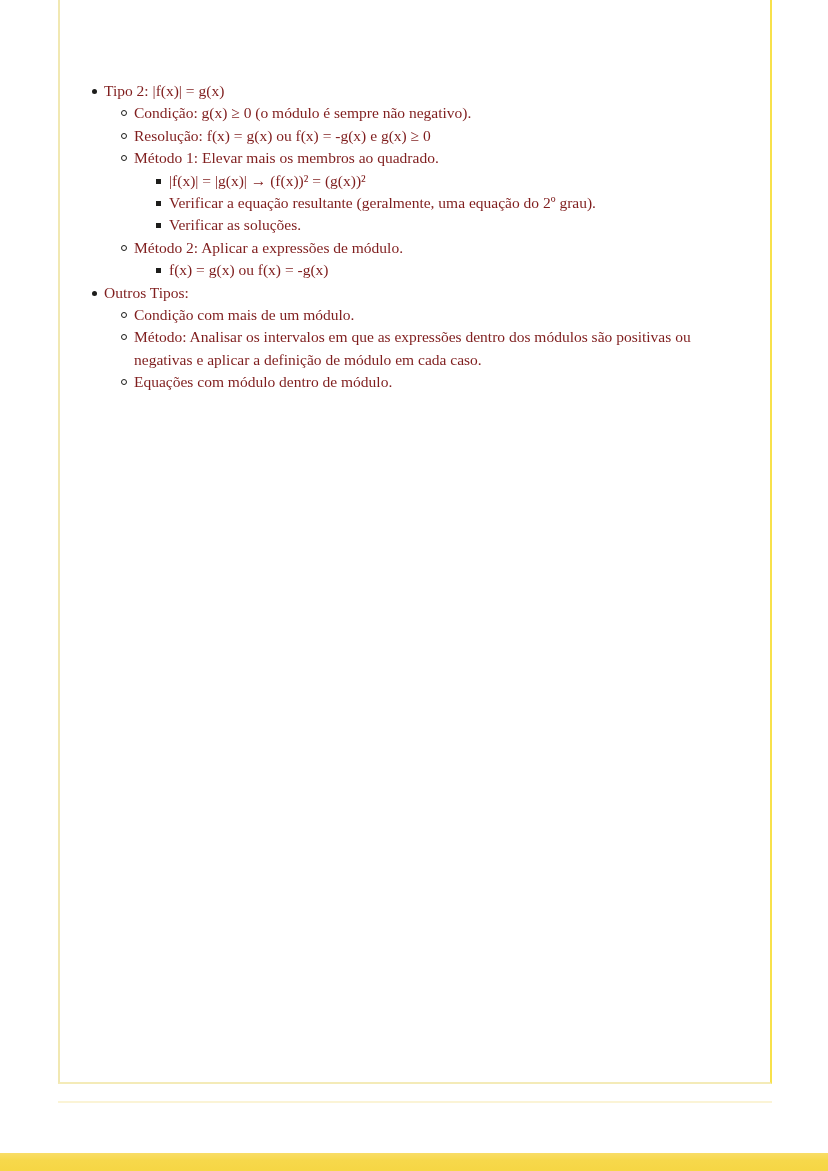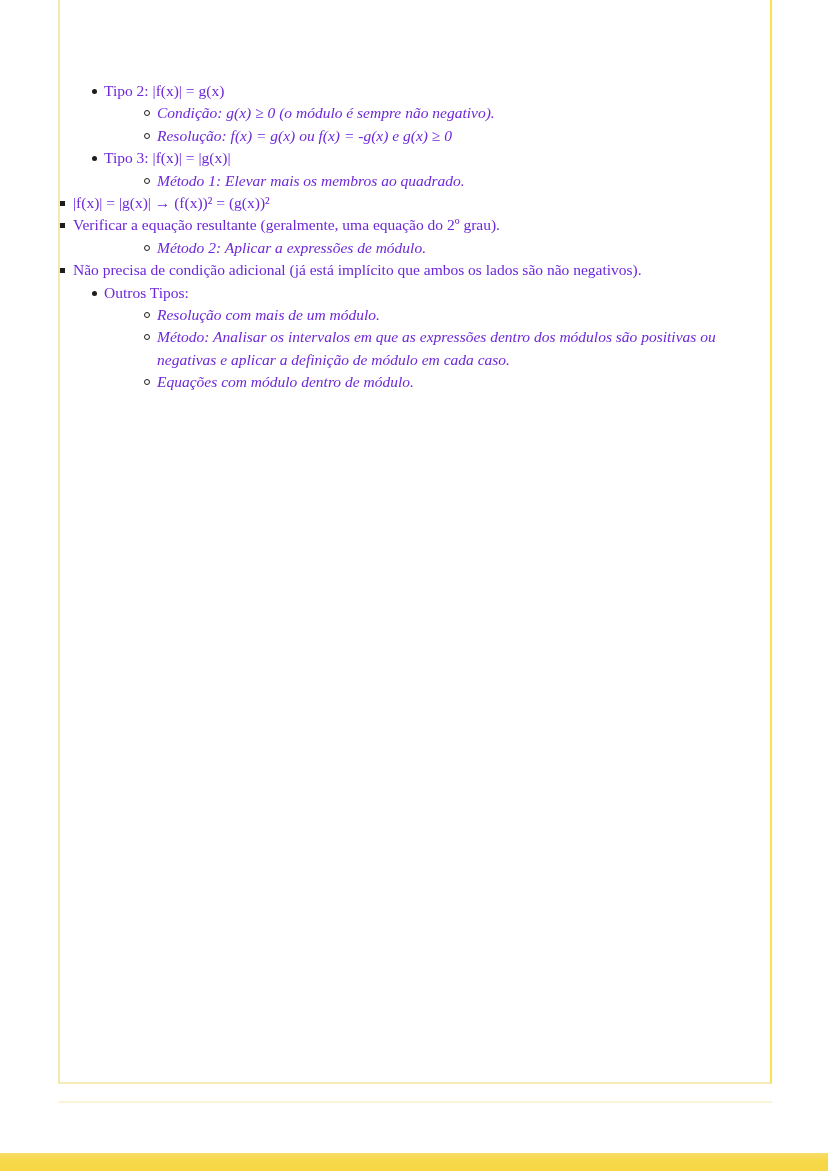--- a/index.html
+++ b/index.html
@@ -6,21 +6,21 @@
   body {
     width: 828px; height: 1171px;
     background: #ffffff;
     overflow: hidden;
   }
   .stage {
     position: relative;
     width: 812px; height: 1171px;
     background: #ffffff;
     font-family: "Liberation Serif", "DejaVu Serif", serif;
-    color: #6d28d9;
+    color: #7f1d1d;
   }
   
   .card {
     position: absolute;
     left: 58px; top: -22px;
     width: 714px; height: 1106px;
     box-sizing: border-box;
     background: #ffffff;
     border-style: solid;
     border-width: 2px;
@@ -34,22 +34,22 @@
     left: 0; right: 0; top: 100px;
   }
   .li {
     display: flex;
     align-items: flex-start;
     font-size: 15.5px;
     line-height: 22.4px;
   }
   .marker-box { flex: 0 0 auto; display: block; }
   .l1 { padding-left: 32px; }
-  .l2 { padding-left: 84px; font-style: italic; }
-  .l3 { }
+  .l2 { padding-left: 61px; }
+  .l3 { padding-left: 96px; }
   .l1 .marker-box { width: 12px; }
   .l2 .marker-box { width: 13px; }
   .l3 .marker-box { width: 13px; }
   .l1 .text { max-width: 620px; }
   .l2 .text { max-width: 606px; }
   .l3 .text { max-width: 576px; }
   .text { display: block; }
   .disc {
     display: block; width: 5px; height: 5px;
     border-radius: 50%;
@@ -106,26 +106,20 @@
         <span class="text">Condição: g(x) ≥ 0 (o módulo é sempre não negativo).</span>
       </div>
 
       <div class="li l2">
         <span class="marker-box">
             <span class="circle"></span>
           </span>
         <span class="text">Resolução: f(x) = g(x) ou f(x) = -g(x) e g(x) ≥ 0</span>
       </div>
 
-      <div class="li l1">
-        <span class="marker-box">
-            <span class="disc"></span>
-          </span>
-        <span class="text">Tipo 3: |f(x)| = |g(x)|</span>
-      </div>
 
       <div class="li l2">
         <span class="marker-box">
             <span class="circle"></span>
           </span>
         <span class="text">Método 1: Elevar mais os membros ao quadrado.</span>
       </div>
 
       <div class="li l3">
         <span class="marker-box">
@@ -134,48 +128,54 @@
         <span class="text">|f(x)| = |g(x)| → (f(x))² = (g(x))²</span>
       </div>
 
       <div class="li l3">
         <span class="marker-box">
             <span class="square"></span>
           </span>
         <span class="text">Verificar a equação resultante (geralmente, uma equação do 2º grau).</span>
       </div>
 
+      <div class="li l3">
+        <span class="marker-box">
+            <span class="square"></span>
+          </span>
+        <span class="text">Verificar as soluções.</span>
+      </div>
 
       <div class="li l2">
         <span class="marker-box">
             <span class="circle"></span>
           </span>
         <span class="text">Método 2: Aplicar a expressões de módulo.</span>
       </div>
 
-
       <div class="li l3">
         <span class="marker-box">
             <span class="square"></span>
           </span>
-        <span class="text">Não precisa de condição adicional (já está implícito que ambos os lados são não negativos).</span>
+        <span class="text">f(x) = g(x) ou f(x) = -g(x)</span>
       </div>
+
 
       <div class="li l1">
         <span class="marker-box">
             <span class="disc"></span>
           </span>
         <span class="text">Outros Tipos:</span>
       </div>
 
       <div class="li l2">
         <span class="marker-box">
             <span class="circle"></span>
           </span>
-        <span class="text">Resolução com mais de um módulo.</span>
+        <span class="text">Condição com mais de um módulo.</span>
       </div>
 
       <div class="li l2">
         <span class="marker-box">
             <span class="circle"></span>
           </span>
         <span class="text">Método: Analisar os intervalos em que as expressões dentro dos módulos são positivas ou negativas e aplicar a definição de módulo em cada caso.</span>
       </div>
 
       <div class="li l2">

